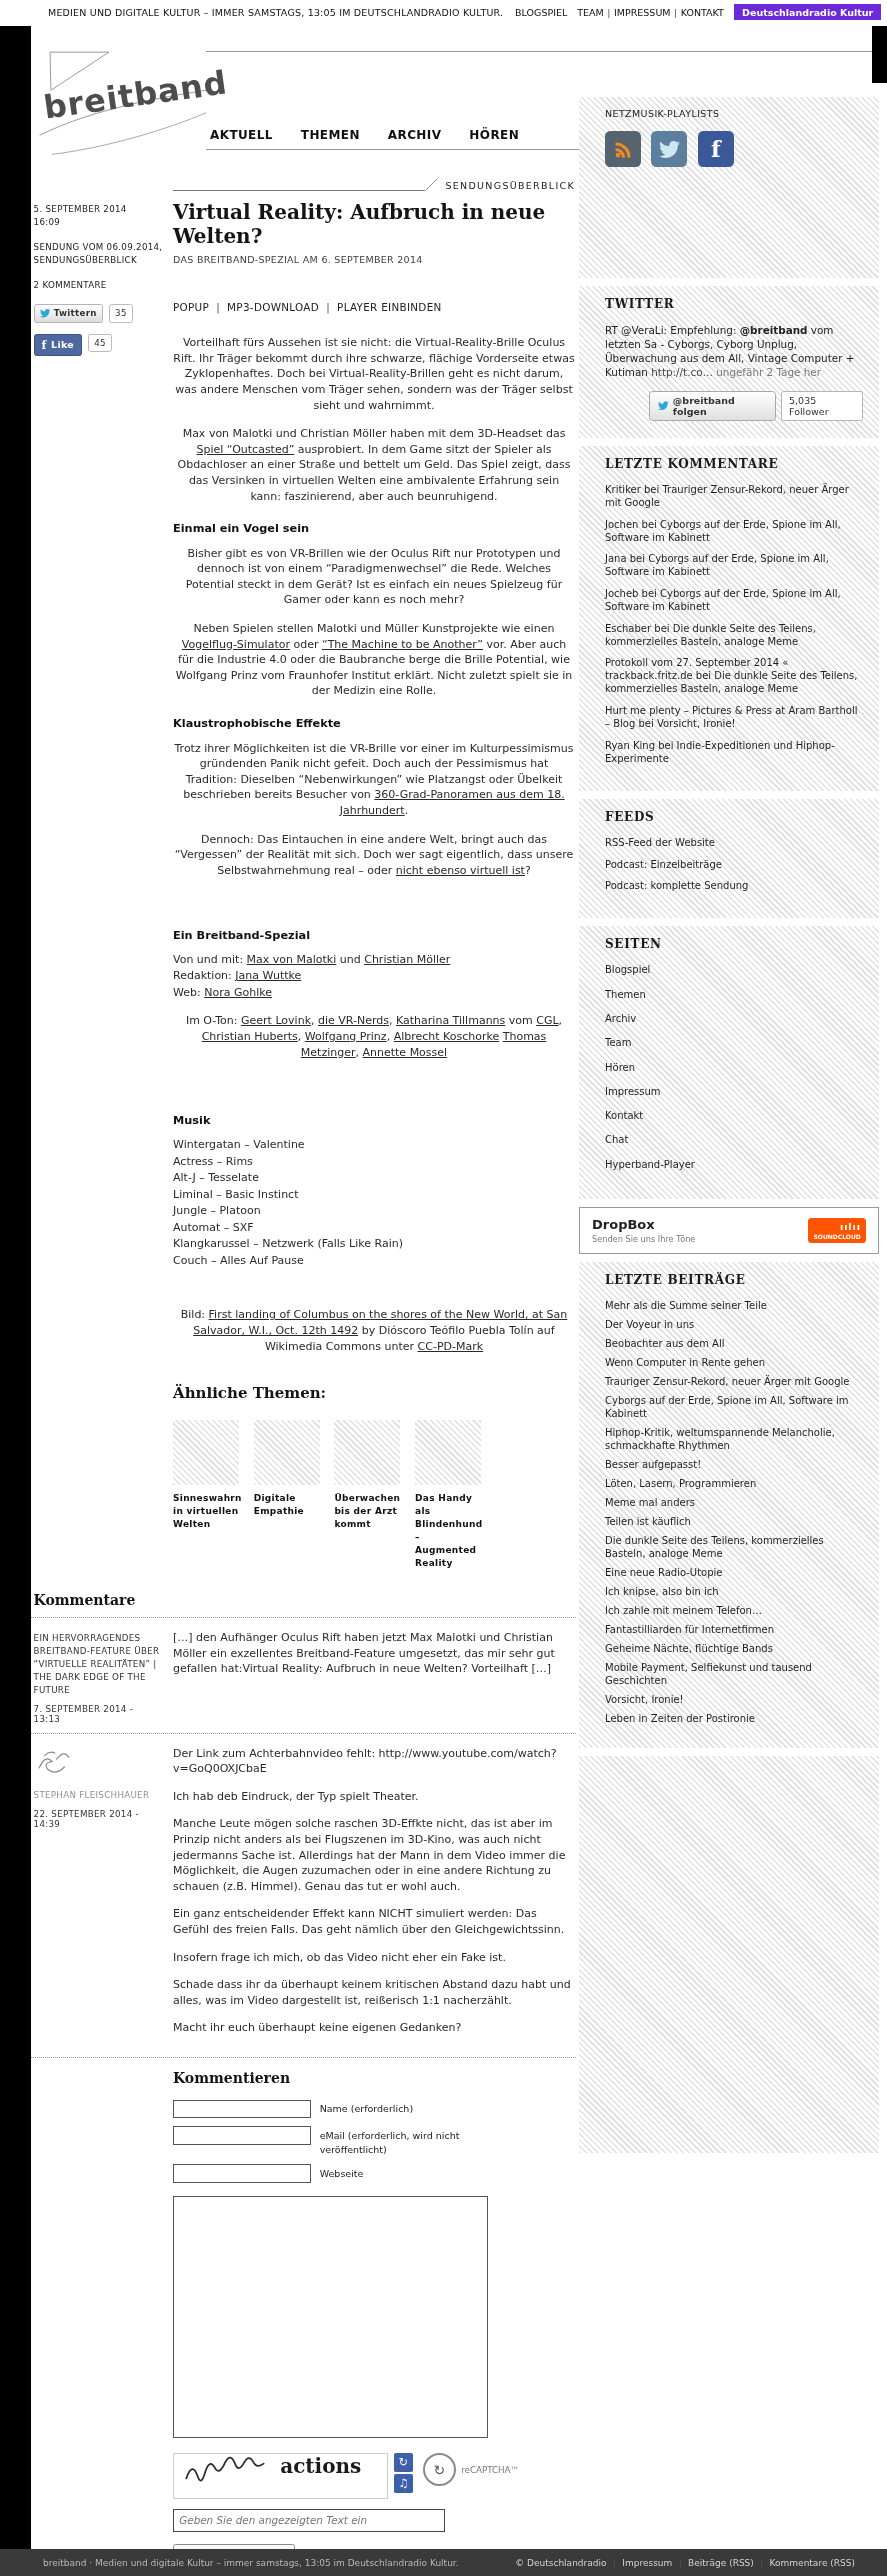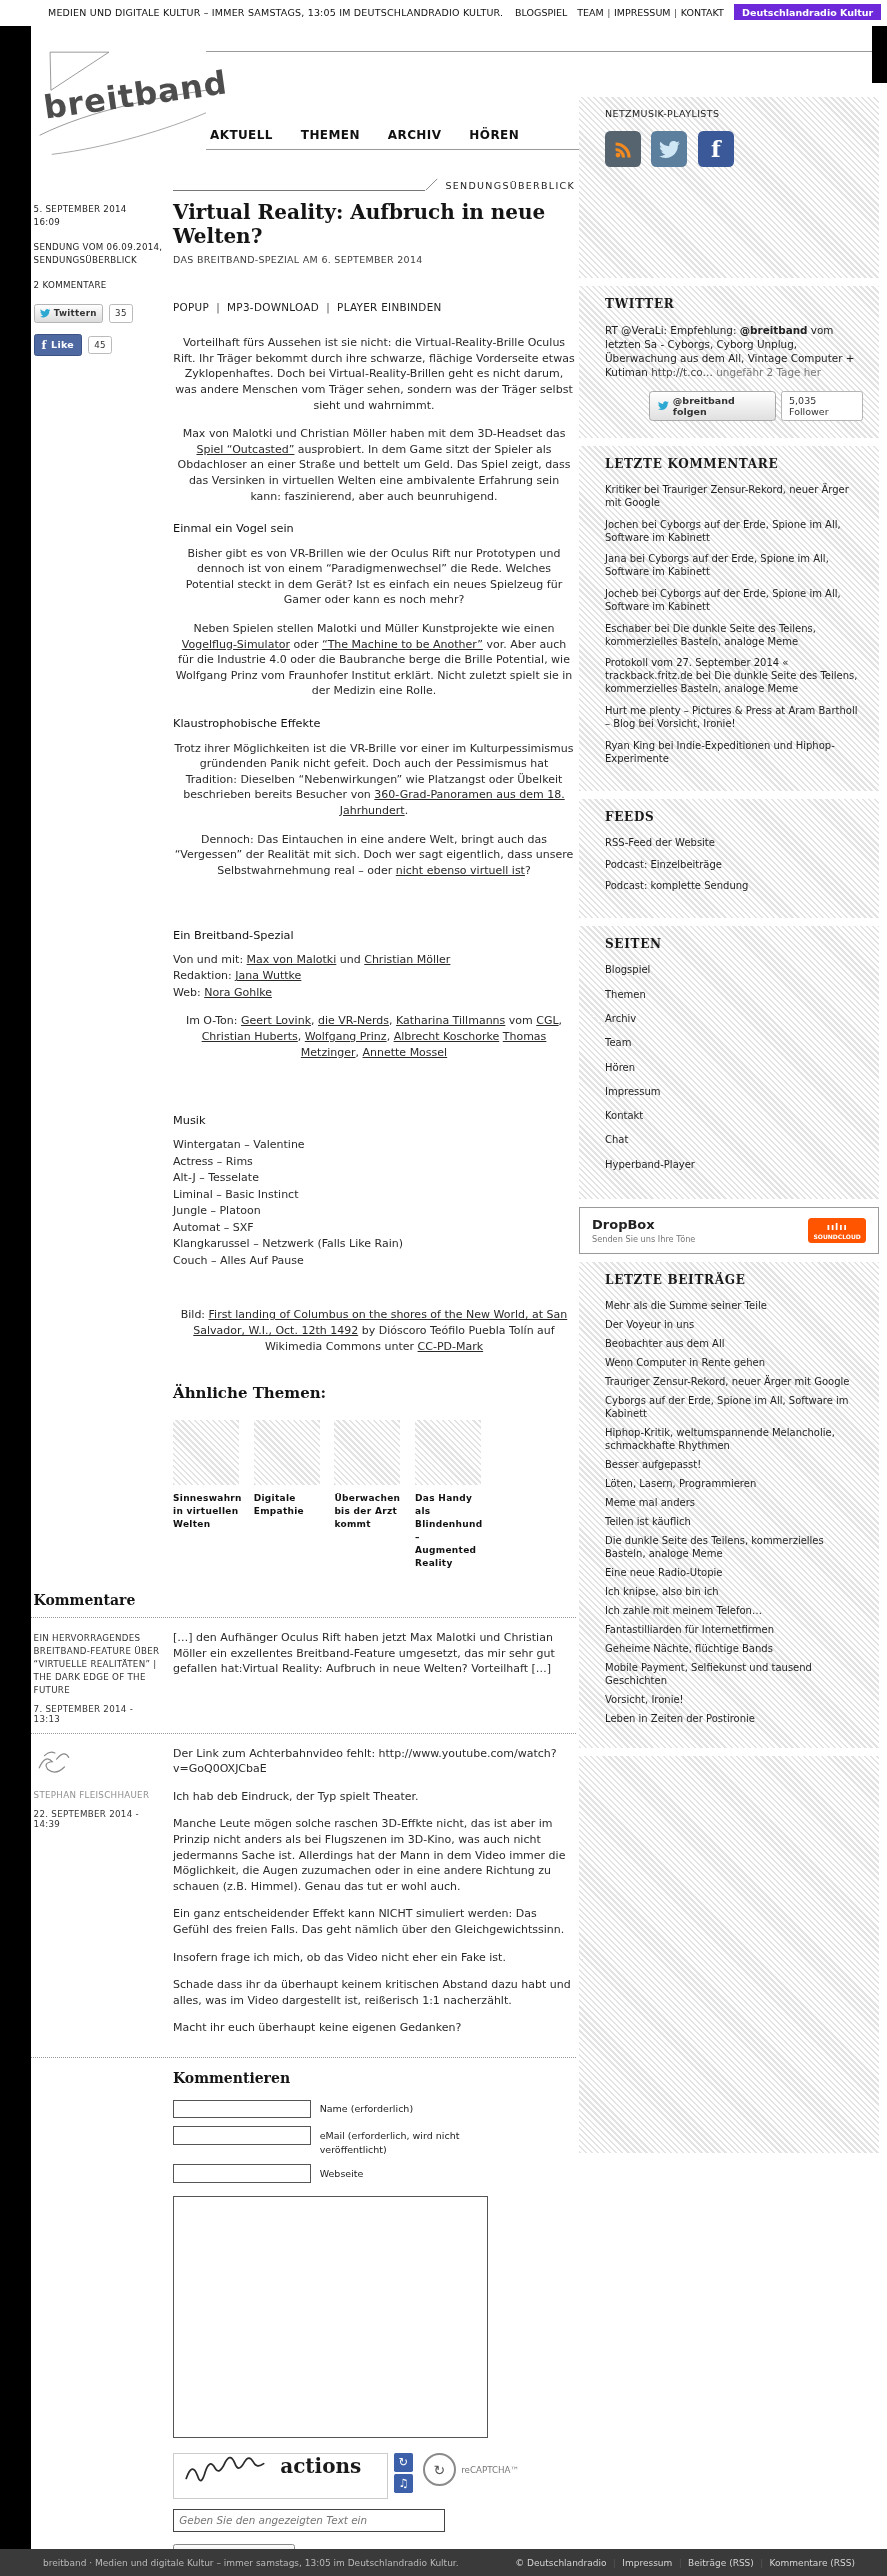--- a/index.html
+++ b/index.html
@@ -29,38 +29,38 @@
 
   
   #content{position:absolute;left:31px;top:177px;width:545px;}
   .row{display:flex;}
   .lcol{flex:0 0 142px;width:142px;box-sizing:border-box;padding:1.7px 10.4px 0 2.6px;}
   .rcol{flex:0 0 402px;width:402px;}
 
   
   .meta{font-size:8.7px;line-height:1.5;letter-spacing:0.3px;color:#222;padding-top:26px;}
   .meta-block{margin-bottom:12px;}
-  .share-row{margin-bottom:11.3px;display:flex;align-items:center;}
+  .share-row{margin-bottom:11.3px;display:flex;align-items:flex-start;}
   .tw-btn{display:inline-flex;align-items:center;gap:3.5px;background:linear-gradient(#fff,#dcdcdc);border:0.9px solid #b5b5b5;border-radius:2.6px;padding:1.7px 5.2px;font-size:8.7px;font-weight:bold;color:#333;cursor:pointer;}
   .fb-btn{display:inline-flex;align-items:center;gap:4.3px;background:#4e69a2;border:0.9px solid #3b5382;border-radius:2.6px;padding:1.7px 7px;font-size:9.5px;font-weight:bold;color:#fff;cursor:pointer;}
   .fb-f{font-family:"DejaVu Serif",serif;font-size:11.3px;font-weight:bold;}
   .count{display:inline-block;border:0.9px solid #bbb;background:#fff;border-radius:2.6px;padding:1.7px 5.2px;font-size:8.7px;margin-left:6px;color:#333;}
 
   
   .tab-row{display:flex;align-items:flex-end;height:14px;margin-bottom:8.7px;}
   .tab-line{flex:1;border-bottom:0.9px solid #777;height:13px;}
   .tab-label{font-size:9.5px;letter-spacing:1.3px;padding-left:6px;color:#222;cursor:pointer;}
   .title{font-family:"DejaVu Serif","Liberation Serif",serif;font-size:20px;font-weight:600;color:#141414;margin:0 0 6px;}
   .subtitle{font-size:9.5px;letter-spacing:0.3px;color:#3d3d3d;margin-bottom:36px;}
   #player-links{font-size:10.4px;letter-spacing:0.3px;margin-bottom:22.5px;color:#222;}
   #player-links .plink{cursor:pointer;}
   #article-body{font-size:11px;line-height:15.6px;color:#2a2a2a;}
   .apara{margin:0 0 13px;text-align:center;}
   .aline{margin:0;line-height:16.5px;}
-  .ah{font-weight:normal;font-size:11.3px;margin:17.3px 0 8.7px;color:#111;}
+  .ah{font-weight:bold;font-size:11.3px;margin:17.3px 0 8.7px;color:#111;}
   .alink{text-decoration:underline;cursor:pointer;}
 
   
   #related{margin-top:29.5px;}
   .rel-h{font-family:"DejaVu Serif","Liberation Serif",serif;font-size:15px;font-weight:bold;margin-bottom:18px;color:#141414;}
   #related-items{display:flex;gap:14.7px;}
   .rel-item{width:66px;cursor:pointer;}
   .hatch{background:repeating-linear-gradient(45deg,#e3e3e3 0px,#e3e3e3 1.7px,#ffffff 1.7px,#ffffff 4.3px);}
   .thumb{width:66px;height:65px;}
   .rel-cap{font-size:9px;font-weight:bold;line-height:1.45;letter-spacing:0.3px;margin-top:7px;color:#111;}
@@ -111,21 +111,21 @@
   .tweet-time{color:#777;cursor:pointer;}
   .follow-row{display:flex;align-items:flex-end;padding-left:44px;}
   .follow-btn{display:inline-flex;align-items:center;gap:4.3px;padding:2.6px 7.8px;border:0.9px solid #a8a8a8;border-radius:3.5px;background:linear-gradient(#fff,#e0e0e0);font-weight:bold;font-size:9.5px;color:#333;cursor:pointer;}
   .follow-count{margin-left:5.2px;border:0.9px solid #b5b5b5;border-radius:2.6px;background:#fff;padding:2.6px 7px;font-size:9.5px;color:#333;cursor:pointer;}
   .sb-item{font-size:10px;line-height:1.3;margin-bottom:8.7px;color:#1f1f1f;cursor:pointer;}
   .seiten .sb-item{margin-bottom:11.3px;}
   .beitraege .sb-item{margin-bottom:6px;}
   .dropbox{background:#fff;border:0.9px solid #9a9a9a;margin:0 0 7.8px 0;padding:8.7px 12px;display:flex;justify-content:space-between;align-items:center;cursor:pointer;}
   .db-title{font-size:13px;font-weight:bold;color:#222;}
   .db-sub{font-size:8.2px;color:#777;margin-top:2.6px;}
-  .sc-logo{background:#f50;color:#fff;border-radius:3.5px;padding:3.5px 5.2px;font-size:6px;font-weight:bold;display:flex;flex-direction:column;align-items:center;line-height:1.2;}
+  .sc-logo{background:#f50;color:#fff;border-radius:3.5px;padding:3.5px 5.2px;font-size:6px;font-weight:bold;display:flex;flex-direction:column;align-items:flex-end;line-height:1.2;}
   .sc-waves{font-size:9.5px;letter-spacing:0.9px;}
   .sb-filler{height:397px;}
 
   
   #footer{position:absolute;left:0;top:2549px;width:888px;height:27px;background:#3a3a3a;color:#b9b9b9;font-size:9px;display:flex;align-items:center;justify-content:space-between;padding:0 33px 0 43px;box-sizing:border-box;}
   #footer .flink{color:#d5d5d5;cursor:pointer;}
 </style>
 </head>
 <body>
 

